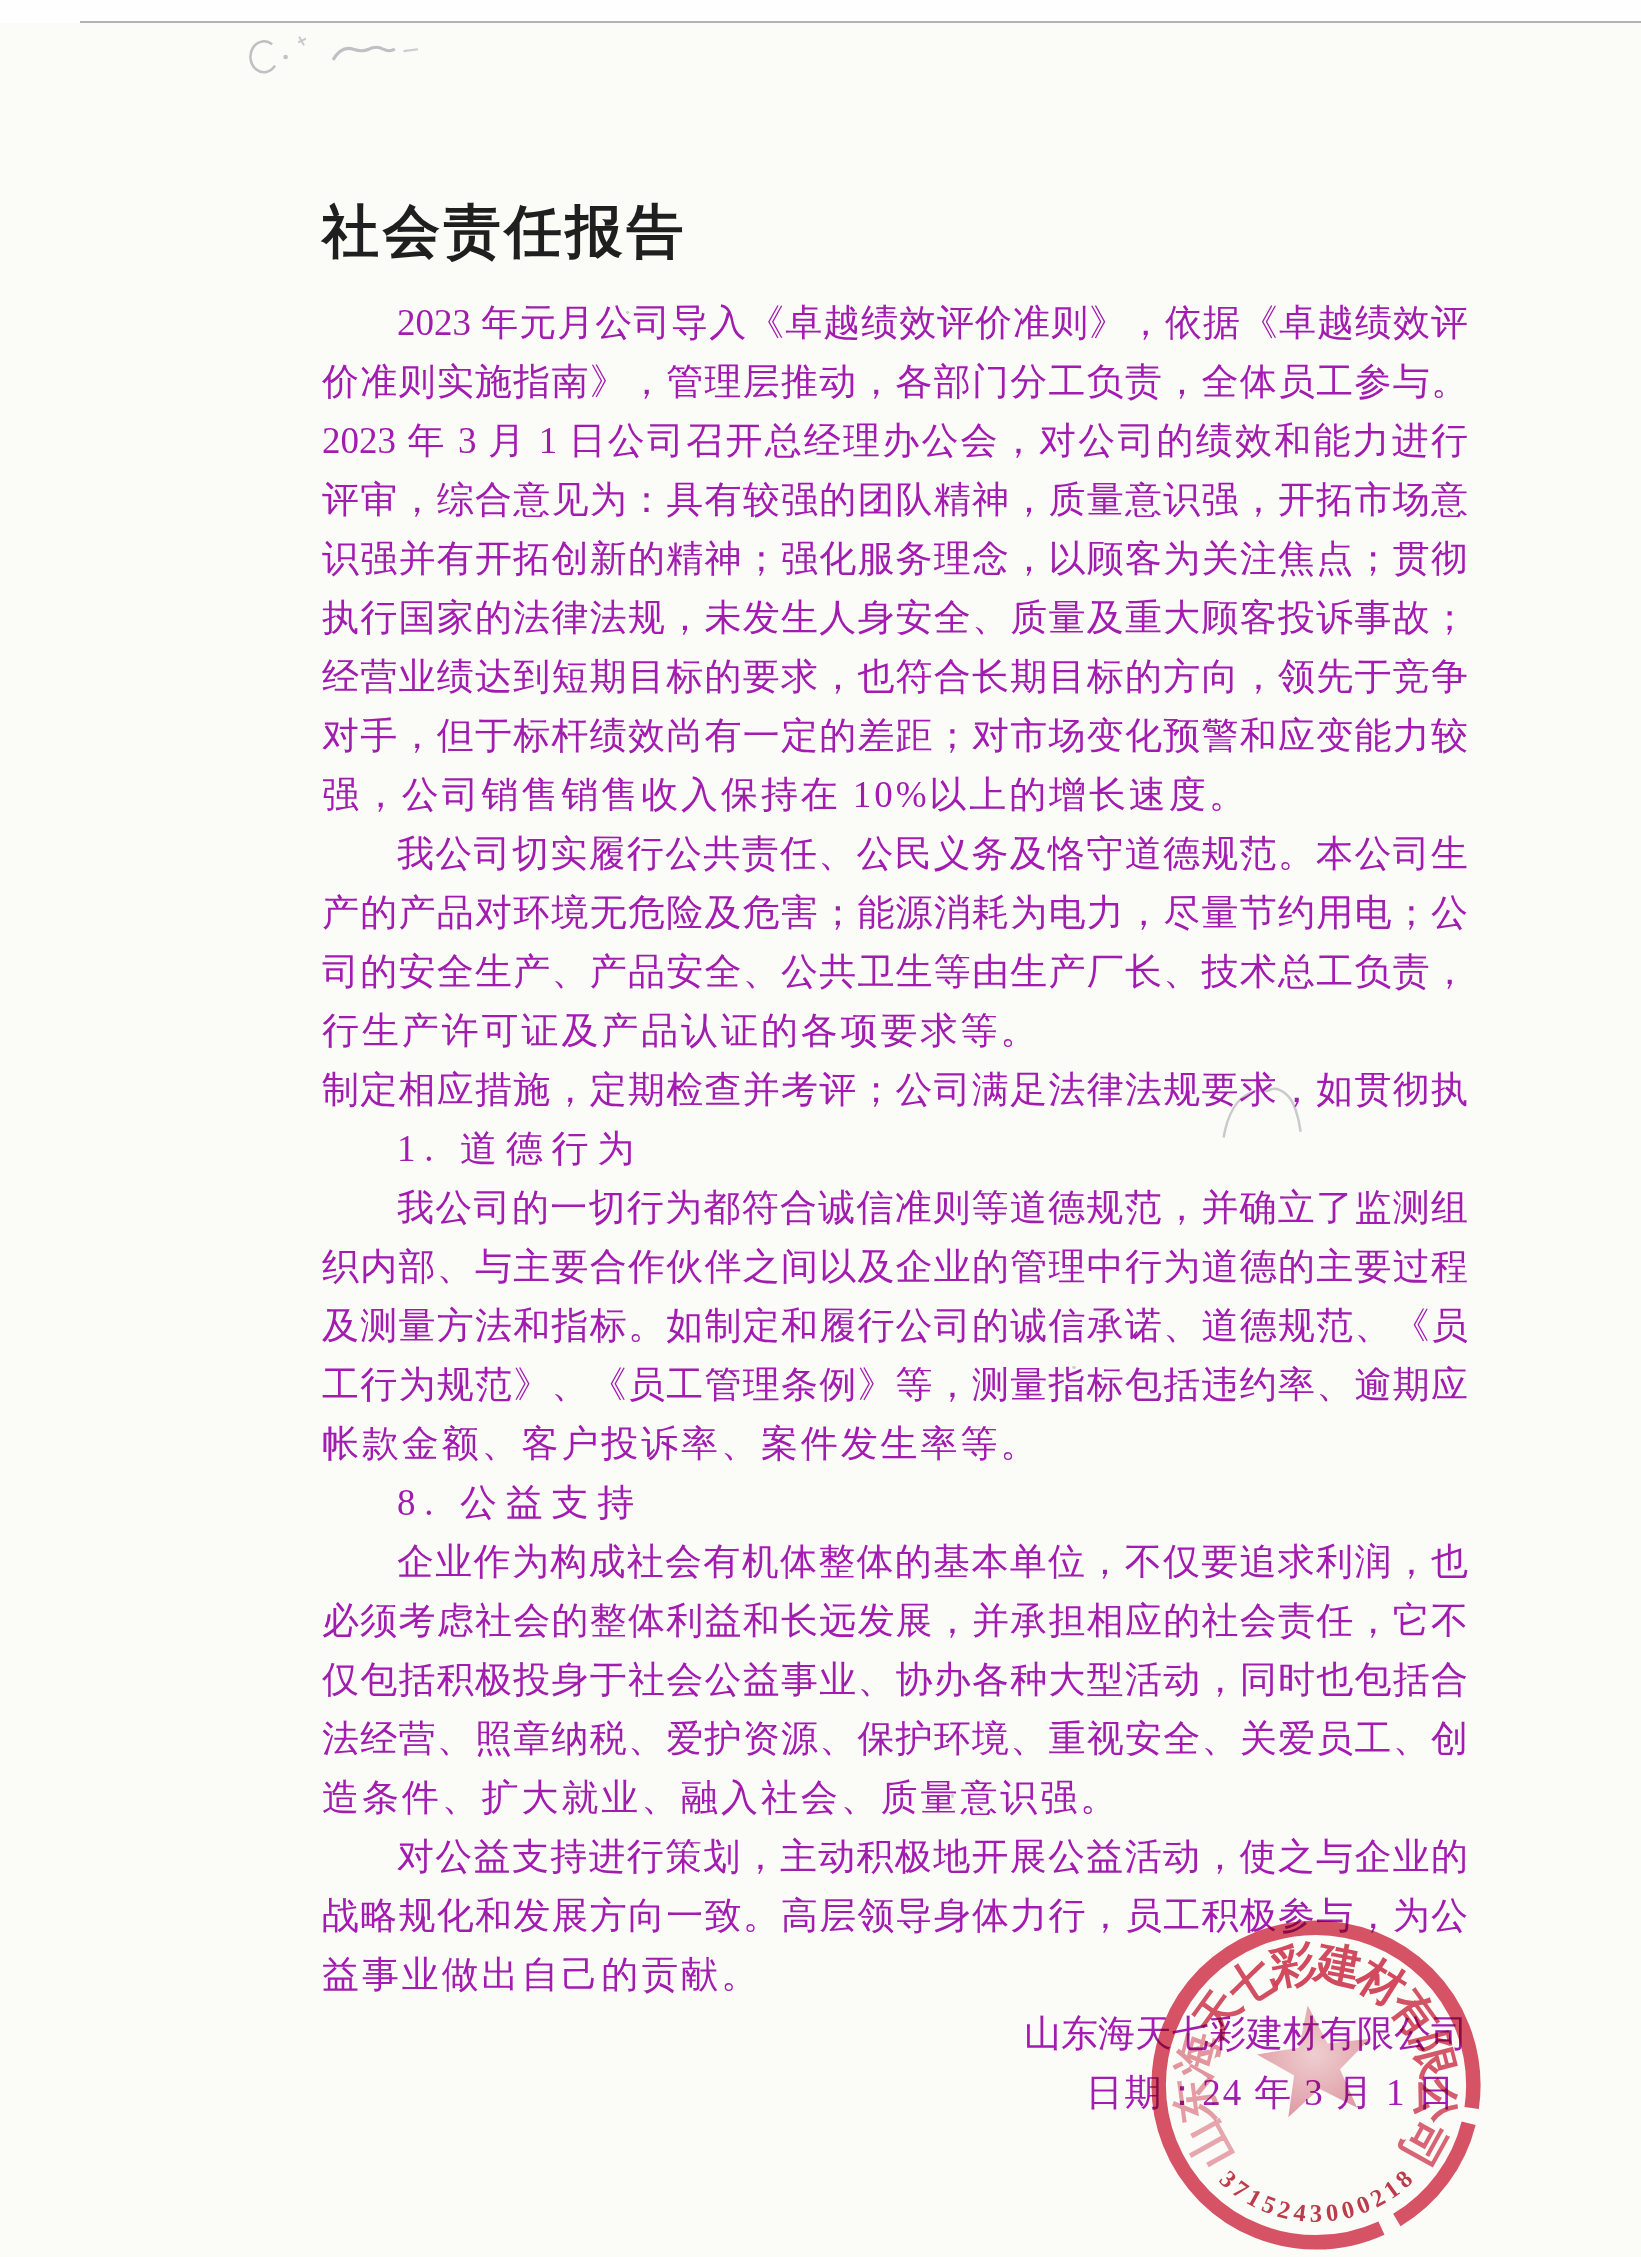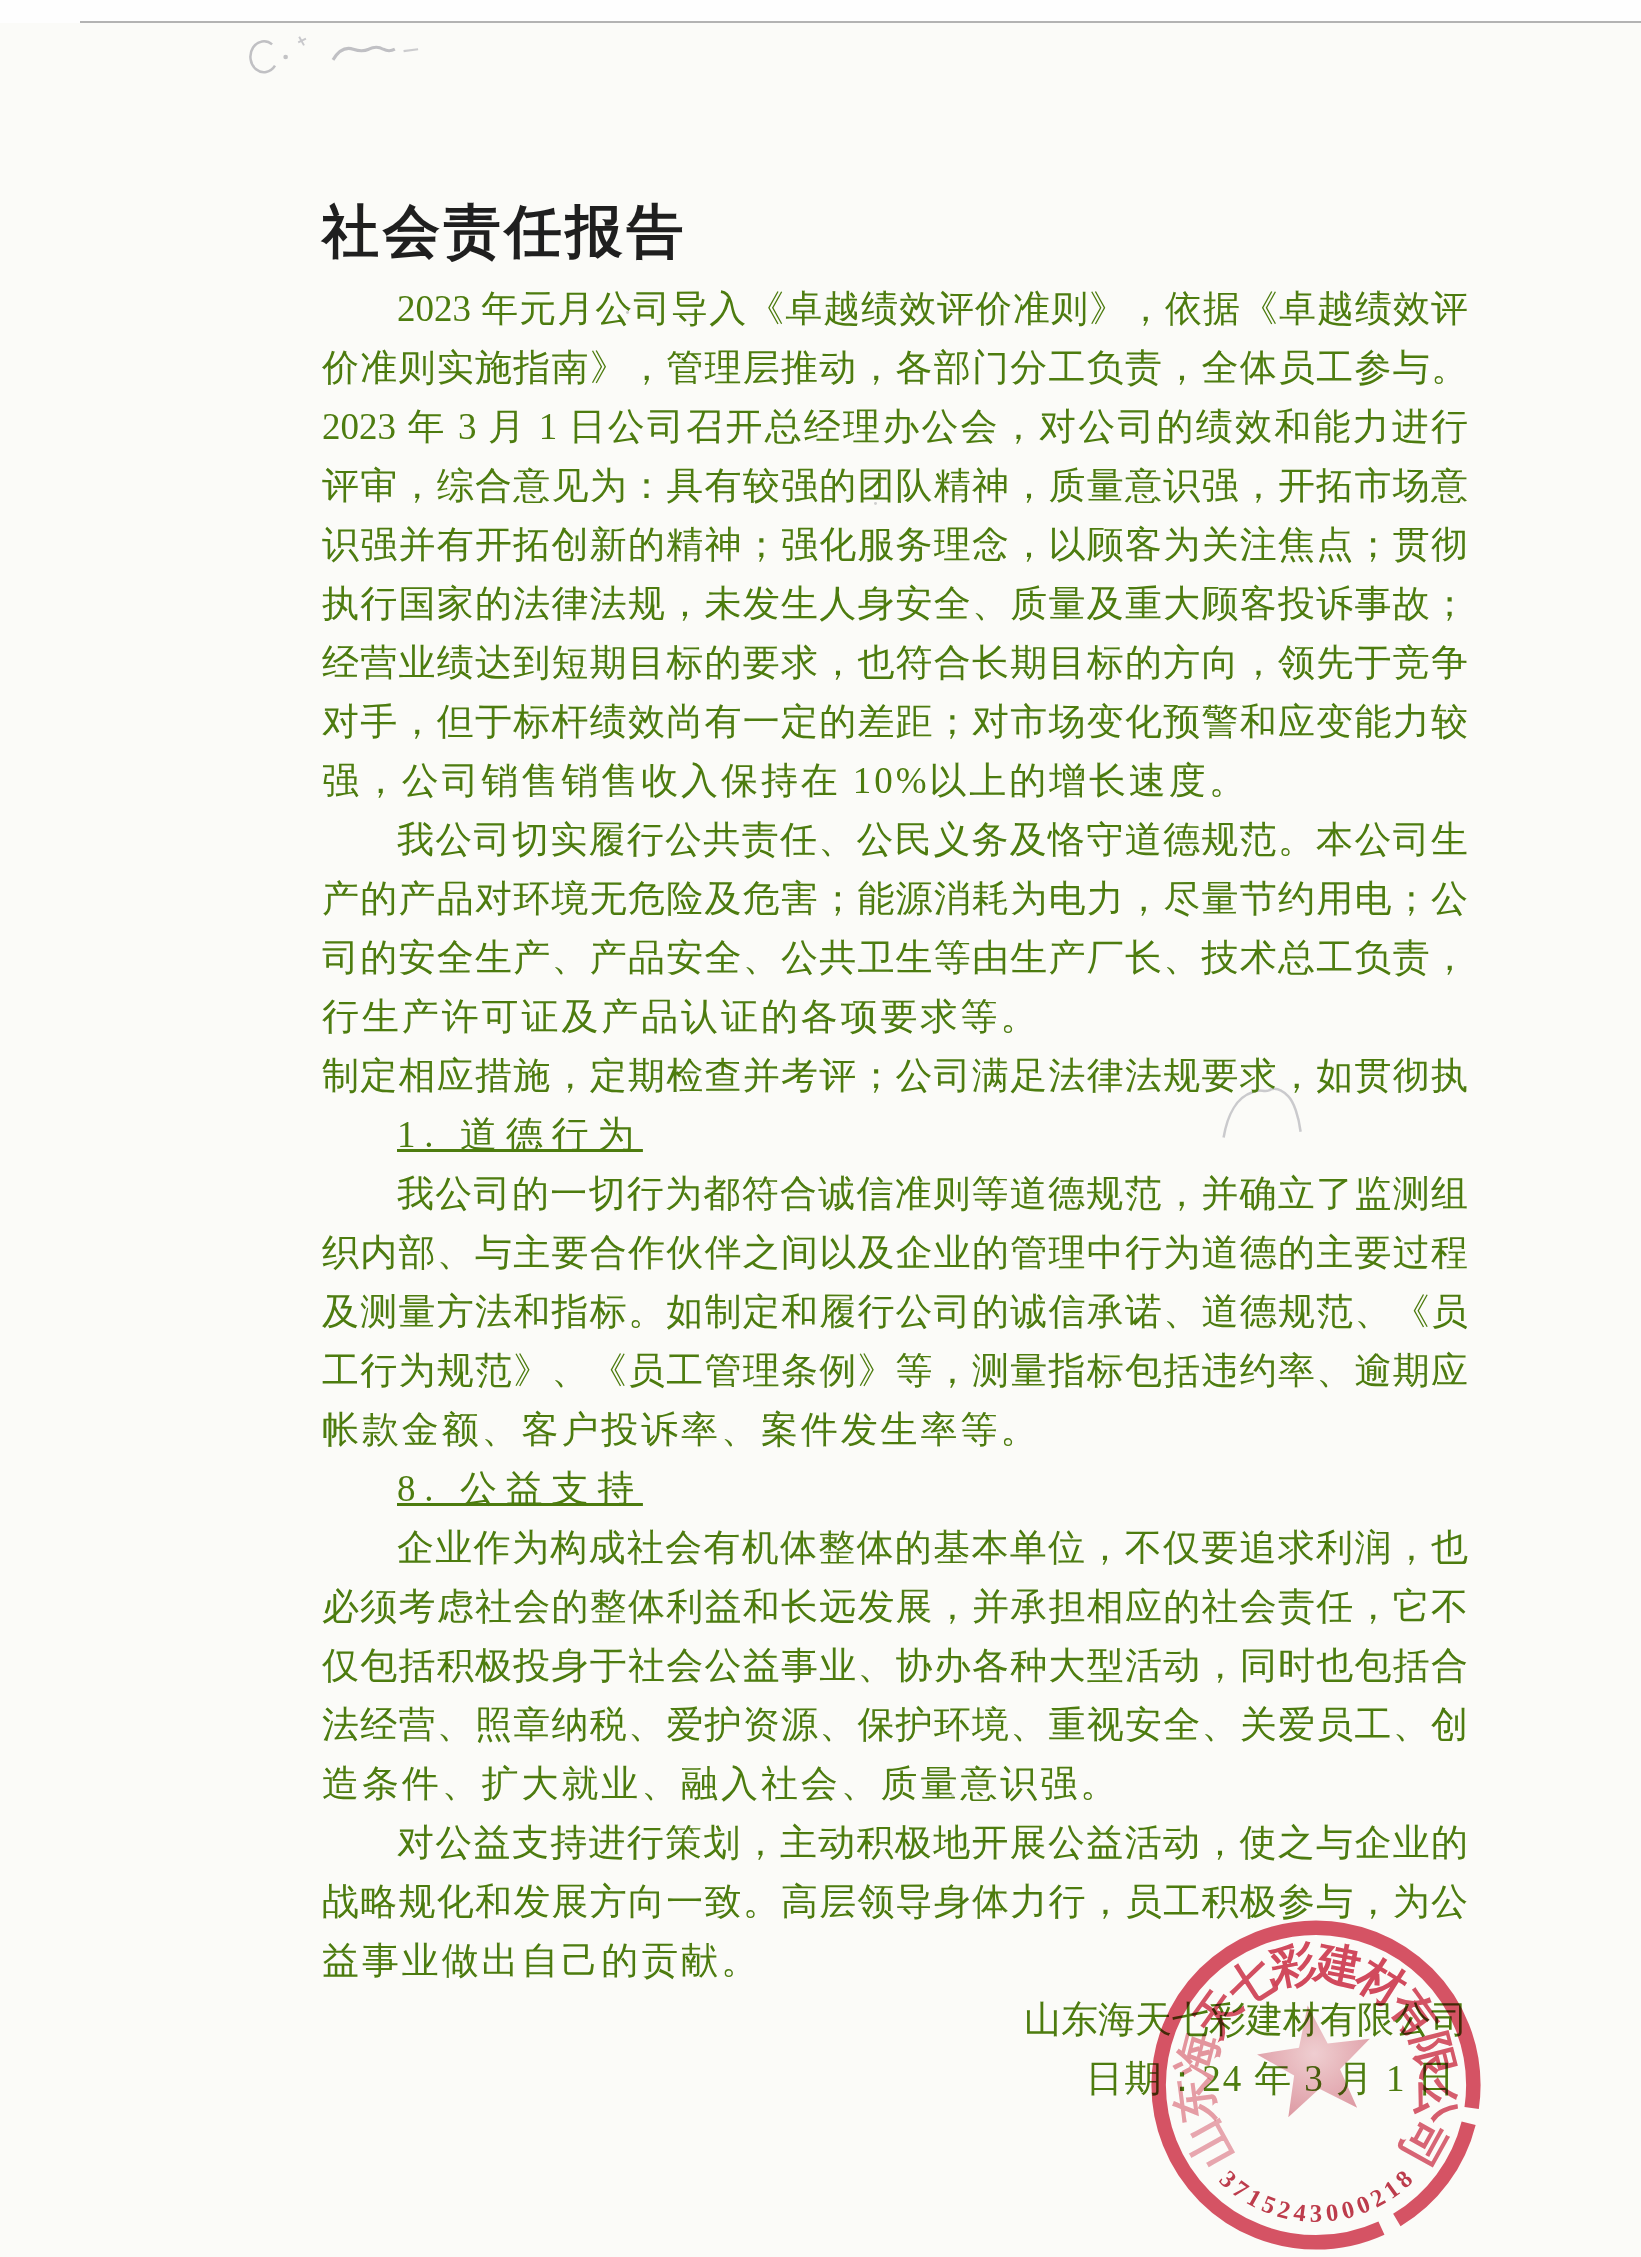--- a/index.html
+++ b/index.html
@@ -15,33 +15,33 @@
   .scan-top-line{
     position:absolute;left:80px;top:21px;width:1561px;height:1.9px;
     background:#9a9a9a;opacity:.75;
   }
   .doc-title{
     position:absolute;left:322px;top:198px;width:1146px;
     text-align:left;font-size:57px;line-height:68px;font-weight:700;
     color:#1f1f1f;letter-spacing:3.9px;white-space:nowrap;
   }
   .body-col{
-    position:absolute;left:322px;top:279px;width:1146px;
-    color:#4d7c0f;
+    position:absolute;left:322px;top:293px;width:1146px;
+    color:#a21caf;
   }
   .line{
     height:59px;line-height:59px;font-size:37px;
     overflow:hidden;white-space:nowrap;letter-spacing:2.9px;
   }
   .j{
     text-align:justify;text-align-last:justify;
     white-space:normal;letter-spacing:0;
   }
   .indent{text-indent:75px;}
-  .heading{letter-spacing:8.7px;text-decoration:underline;}
+  .heading{letter-spacing:8.7px;}
   .right{text-align-last:right;letter-spacing:0;}
   .sig{letter-spacing:0;}
   .date{padding-right:11.6px;letter-spacing:1.9px;}
   .artifact{position:absolute;pointer-events:none;}
   .speck{position:absolute;border-radius:50%;pointer-events:none;}
   .seal-wrap{
     position:absolute;left:1149px;top:1918px;width:334px;height:334px;
     mix-blend-mode:multiply;pointer-events:none;
   }
   .seal-wrap text{

